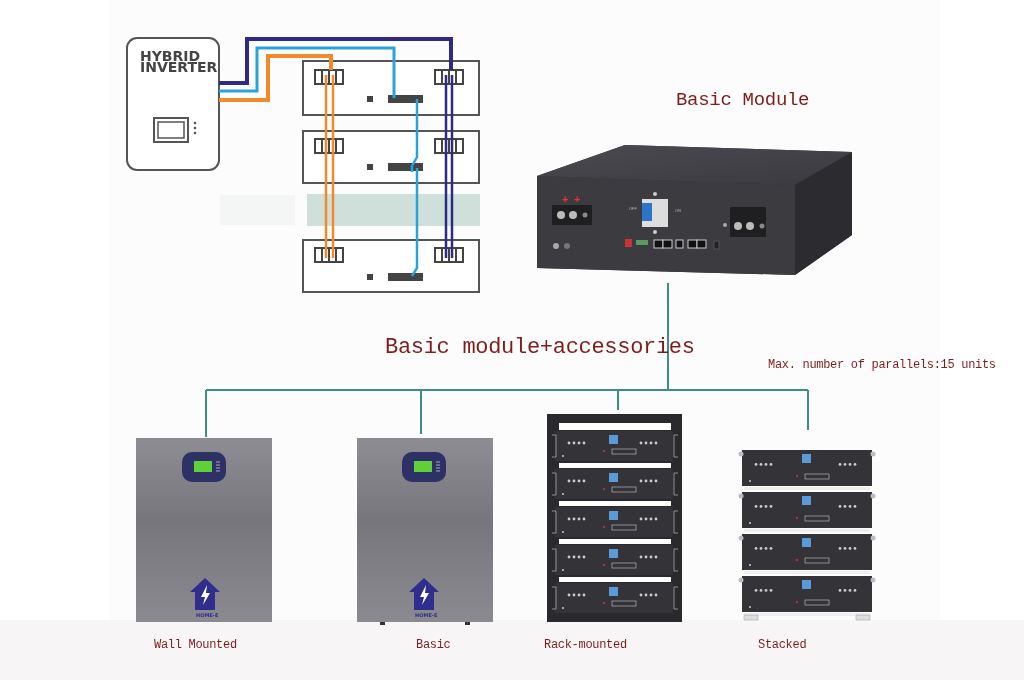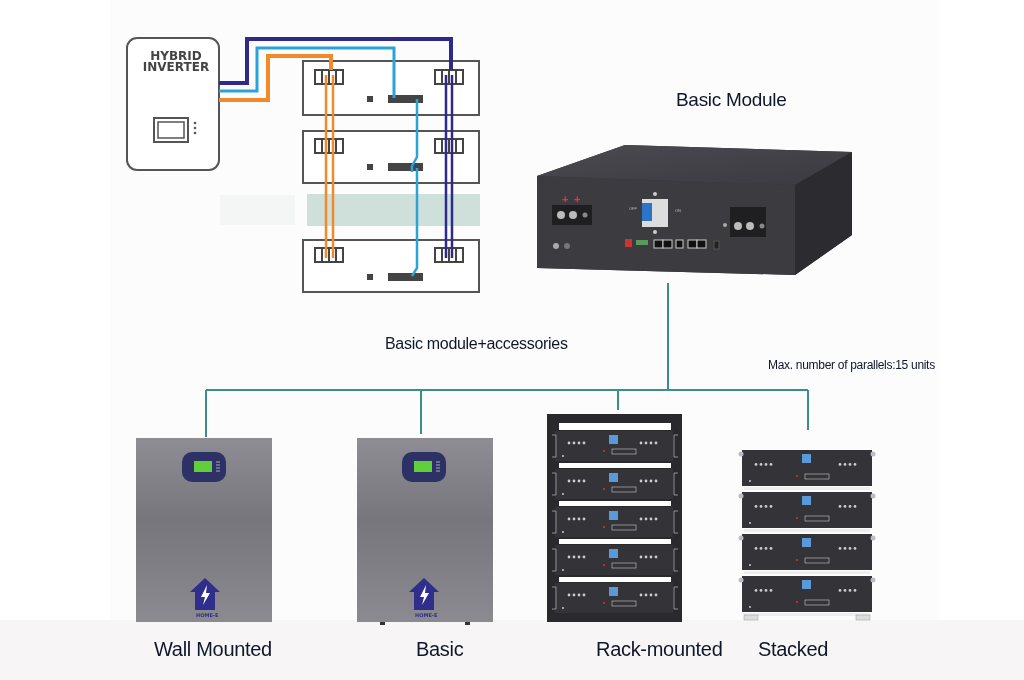--- a/index.html
+++ b/index.html
@@ -1,29 +1,29 @@
 <!DOCTYPE html>
 <html><head>
 <meta charset="utf-8">
 <style>
   html,body{margin:0;padding:0;}
   body{width:1024px;height:680px;background:#ffffff;position:relative;overflow:hidden;font-family:"Liberation Sans","DejaVu Sans",sans-serif;}
   .backdrop{position:absolute;left:110px;top:0;width:830px;height:680px;background:#fdfcfc;}
   .bottom-band{position:absolute;left:0;top:620px;width:1024px;height:60px;background:#f7f5f5;}
   svg.main{position:absolute;left:0;top:0;}
-  .label{position:absolute;color:#0f172a;font-family:Liberation Sans, sans-serif;letter-spacing:-0.3px;white-space:nowrap;}
+  .label{position:absolute;color:#7f1d1d;font-family:Liberation Mono, monospace;letter-spacing:-0.3px;white-space:nowrap;}
   .title-basic{left:676px;top:89px;font-size:19px;}
-  .title-accessories{left:385px;top:335px;font-size:16px;}
+  .title-accessories{left:385px;top:335px;font-size:22px;}
   .note-parallels{left:768px;top:358px;font-size:12px;}
-  .cap{top:638px;font-size:20px;}
+  .cap{top:638px;font-size:12px;}
   .cap-wall{left:154px;}
   .cap-floor{left:416px;}
-  .cap-rack{left:596px;text-align:center;}
+  .cap-rack{left:544px;text-align:center;}
   .cap-stack{left:758px;}
-  .inv-title{position:absolute;left:140px;top:51px;width:72px;text-align:center;font-size:12px;font-weight:bold;color:#444;line-height:11px;font-family:"DejaVu Sans",sans-serif;}
+  .inv-title{position:absolute;left:140px;top:51px;width:72px;text-align:left;font-size:14px;font-weight:bold;color:#444;line-height:11px;font-family:"DejaVu Sans",sans-serif;}
   .logo-text{font-family:"DejaVu Sans",sans-serif;font-size:5px;font-weight:bold;fill:#2f2e8c;}
 </style>
 </head>
 <body>
 
 <div class="backdrop"></div>
 <div class="bottom-band"></div>
 
 <svg class="main" width="1024" height="680" viewBox="0 0 1024 680">
   <defs>

